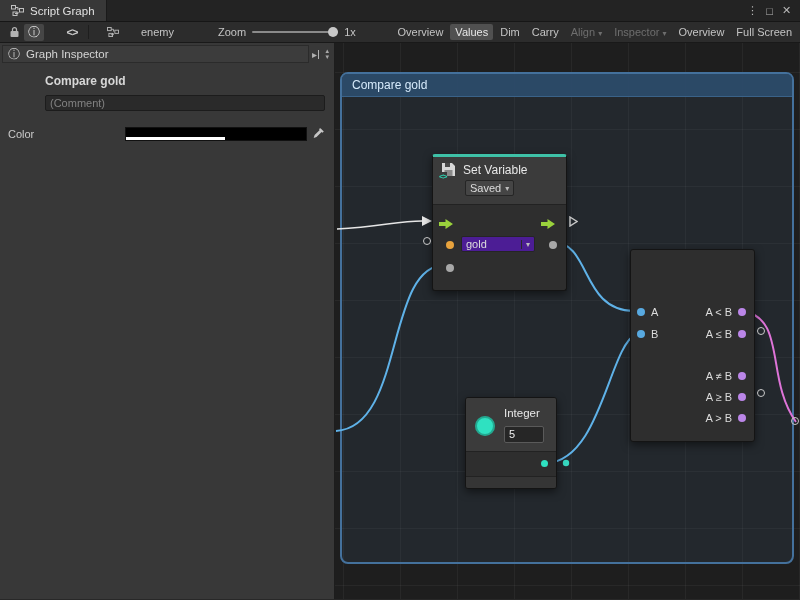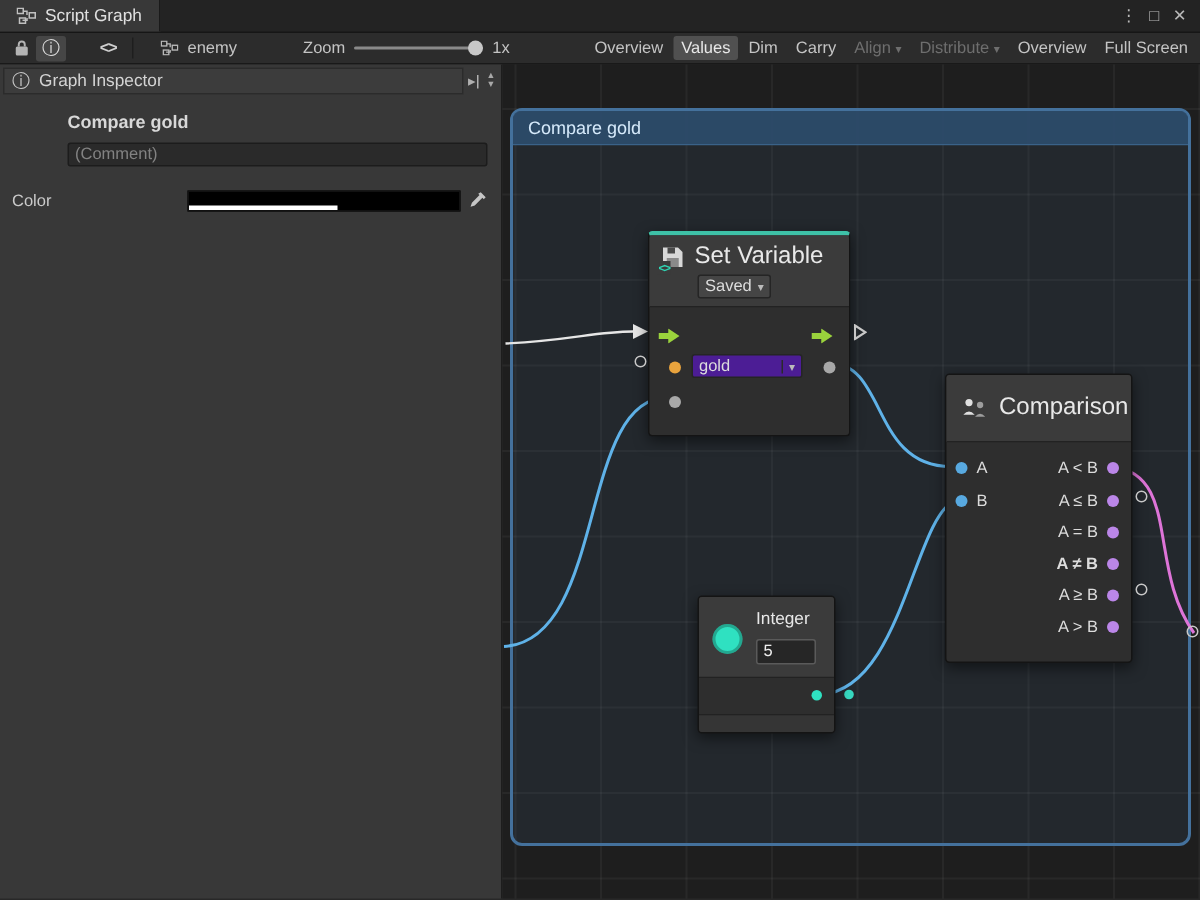--- a/index.html
+++ b/index.html
@@ -66,21 +66,21 @@
            border:2px solid #44719c; border-radius:8px; background:rgba(72,110,148,.13); }
   .group-header { height:23px; background:rgba(45,76,107,.92); border-radius:5px 5px 0 0;
                   border-bottom:1px solid #3a6288; display:flex; align-items:center;
                   padding:0 10px; font-size:12px; color:#d6eafb; }
 
   .wires { position:absolute; left:0; top:0; z-index:3; pointer-events:none; }
 
   .node { position:absolute; z-index:4; background:#2e2e2e; border:1px solid #141414;
           border-radius:3px; box-shadow:0 3px 9px rgba(0,0,0,.5); }
   .node-head { background:#3b3b3b; border-bottom:1px solid #222; border-radius:2px 2px 0 0; }
-  .node-title { font-size:16px; color:#e8e8e8; }
+  .node-title { font-size:12px; color:#e8e8e8; }
 
   .dropdown { display:inline-flex; align-items:center; background:#454545; border:1px solid #252525;
               border-radius:2px; height:16px; padding:0 4px; font-size:11px; color:#ddd; gap:4px; }
   .dropdown .dd-caret { font-size:8px; color:#bbb; }
 
   .port { position:absolute; z-index:5; width:8px; height:8px; border-radius:50%; }
   .bubble { position:absolute; z-index:5; width:8px; height:8px; border-radius:50%;
             border:1.5px solid #c8c8c8; background:transparent; }
 
   .c-row { position:absolute; left:0; width:100%; height:18px; line-height:18px; font-size:11px; color:#dcdcdc; }
@@ -122,38 +122,38 @@
     <span class="tool-icon" style="margin-left:18px;font-weight:bold;letter-spacing:-1px;color:#cfcfcf;">&lt;&gt;</span>
     <span class="sep"></span>
     <span class="tool-icon" style="margin-left:8px">
       <svg width="12" height="10" viewBox="0 0 13 11">
         <rect x="0.5" y="0.5" width="4" height="3.5" fill="none" stroke="#b8b8b8"></rect>
         <rect x="8.5" y="3.5" width="4" height="3.5" fill="none" stroke="#b8b8b8"></rect>
         <rect x="2" y="7" width="4" height="3.5" fill="none" stroke="#b8b8b8"></rect>
         <path d="M4.5 2.5 H7 V5 M4 8.5 H7 V7" stroke="#b8b8b8" fill="none"></path>
       </svg>
     </span>
-    <span style="margin-left:2px;">enemy</span>
+    <span style="margin-left:18px;">enemy</span>
     <span style="margin-left:44px;">Zoom</span>
     <span class="slider-track">
       <span class="slider-handle"></span>
     </span>
     <span>1x</span>
 
     <span style="flex:1"></span>
     <span class="tbtn">Overview</span>
     <span class="tbtn active">Values</span>
     <span class="tbtn">Dim</span>
     <span class="tbtn">Carry</span>
     <span class="tbtn disabled">
       <span>Align</span>
       <span style="font-size:8px;">▾</span>
     </span>
     <span class="tbtn disabled">
-      <span>Distribute</span>
+      <span>Inspector</span>
       <span style="font-size:8px;">▾</span>
     </span>
     <span class="tbtn">Overview</span>
     <span class="tbtn" style="margin-right:3px">Full Screen</span>
   </div>
 
   <div class="main">
 
     <div class="inspector">
       <div class="insp-row">
@@ -241,49 +241,34 @@
 
         <span class="port" style="left:13px;top:107px;background:#a8a8a8;"></span>
       </div>
 
       <span class="bubble" style="left:88px;top:194px;"></span>
       <svg width="9" height="11" viewBox="0 0 9 11" style="position:absolute;left:234px;top:173px;z-index:5;">
         <polygon points="1,1 8,5.5 1,10" fill="none" stroke="#c8c8c8" stroke-width="1.4"></polygon>
       </svg>
 
       <div class="node" style="left:295px;top:206px;width:125px;height:193px;">
-        <div class="node-head" style="height:45px;display:flex;align-items:center;gap:8px;padding:0 10px;">
-          <span>
-            <svg width="17" height="15" viewBox="0 0 17 15">
-              <circle cx="5" cy="3.4" r="2.4" fill="#e0e0e0"></circle>
-              <path d="M1.2 11.5 q3.8 -4.4 7.6 0 z" fill="#e0e0e0"></path>
-              <circle cx="12.4" cy="5" r="2.1" fill="#9d9d9d"></circle>
-              <path d="M9 12.8 q3.4 -3.8 6.8 0 z" fill="#9d9d9d"></path>
-            </svg>
-          </span>
-          <span class="node-title">Comparison</span>
-        </div>
 
         <div class="c-row" style="top:53px;">
           <span class="port" style="left:6px;top:5px;background:#58a9e0;"></span>
           <span class="c-in-label">A</span>
           <span class="c-out-label">A &lt; B</span>
           <span class="port" style="left:107px;top:5px;background:#bb86e8;"></span>
         </div>
         <div class="c-row" style="top:75px;">
           <span class="port" style="left:6px;top:5px;background:#58a9e0;"></span>
           <span class="c-in-label">B</span>
           <span class="c-out-label">A ≤ B</span>
           <span class="port" style="left:107px;top:5px;background:#bb86e8;"></span>
         </div>
-        <div class="c-row" style="top:96px;">
-          <span class="c-out-label">A = B</span>
-          <span class="port" style="left:107px;top:5px;background:#bb86e8;"></span>
-        </div>
-        <div class="c-row" style="top:117px;font-weight:bold;">
+        <div class="c-row" style="top:117px;">
           <span class="c-out-label">A ≠ B</span>
           <span class="port" style="left:107px;top:5px;background:#bb86e8;"></span>
         </div>
         <div class="c-row" style="top:138px;padding-left:32px;">
           <span class="c-out-label">A ≥ B</span>
           <span class="port" style="left:107px;top:5px;background:#bb86e8;"></span>
         </div>
         <div class="c-row" style="top:159px;">
           <span class="c-out-label">A &gt; B</span>
           <span class="port" style="left:107px;top:5px;background:#bb86e8;"></span>

